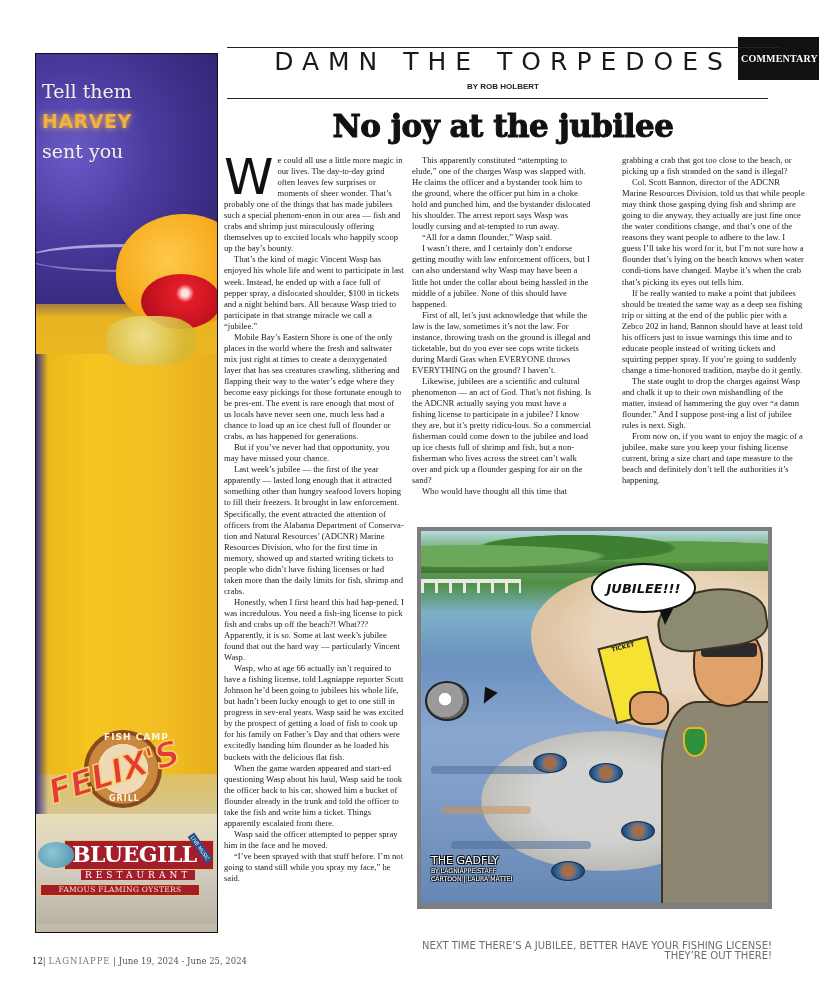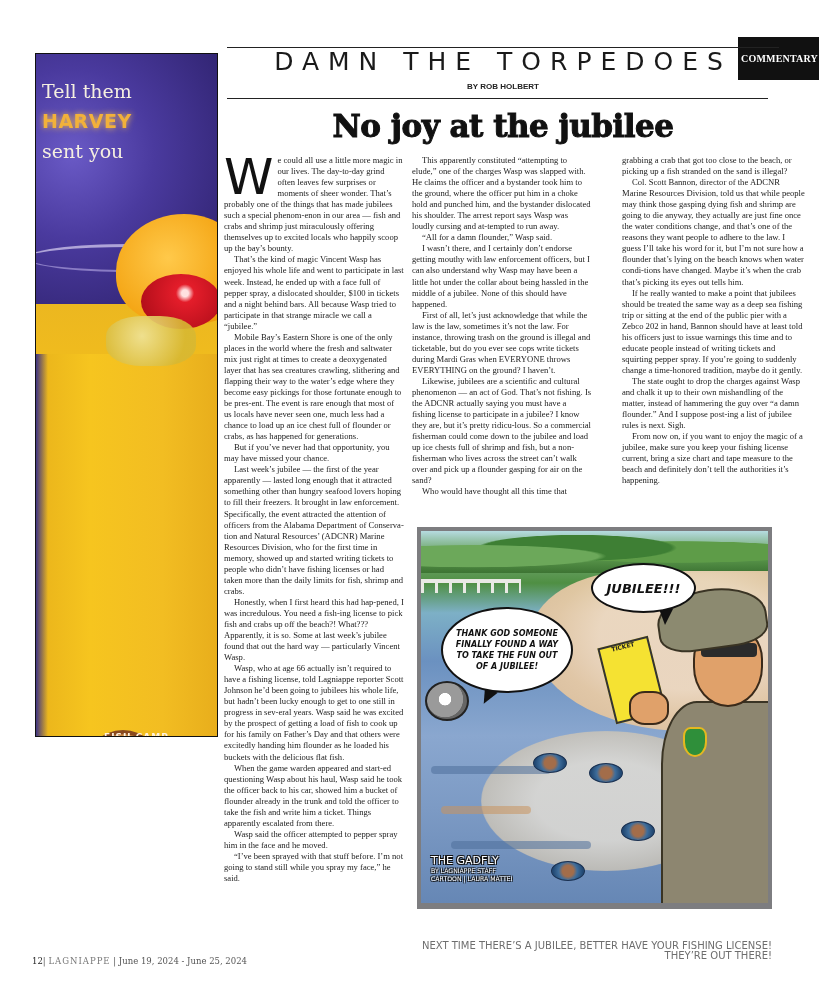--- a/index.html
+++ b/index.html
@@ -1,21 +1,21 @@
 <!DOCTYPE html>
 <html><head>
 <meta charset="utf-8">
 <style>
   * { box-sizing: border-box; margin: 0; padding: 0; }
   html, body { width: 819px; height: 1008px; background: #ffffff; overflow: hidden; }
   body { position: relative; font-family: "Liberation Serif", serif; color: #1a1a1a; }
 
   
   .ad {
-    position: absolute; left: 35px; top: 53px; width: 183px; height: 684px;
+    position: absolute; left: 35px; top: 53px; width: 183px; height: 880px;
     border: 1.5px solid #111; overflow: hidden;
     background: linear-gradient(180deg, #4a3a9a 0%, #3d2f88 18%, #2f2470 26%, #e9b422 30%, #f2be1c 50%, #edb820 75%, #d6c48a 86%, #d9d4c2 92%, #bfb8a8 100%);
   }
   .ad-top { position: absolute; left: 0; top: 0; width: 100%; height: 250px;
     background: radial-gradient(ellipse at 20% 40%, #6a5ac6 0%, #4a3a9e 40%, #2a1e66 100%); }
   .ad-tag { position: absolute; left: 6px; top: 22px; font-family: "DejaVu Serif", serif; color: #f5efe0; font-size: 19px; line-height: 30px; }
   .ad-tag .harvey { font-family: "DejaVu Sans", sans-serif; font-weight: bold; color: #f2b13a; text-shadow: 0 0 6px #f5c24a; letter-spacing: 0.5px; }
   .glass-rim { position: absolute; left: -10px; top: 190px; width: 210px; height: 28px; border-radius: 50%;
     border-top: 3px solid #c9c0e8; border-bottom: 2px solid #9c8fd2; opacity: .8; }
   .orange { position: absolute; left: 80px; top: 160px; width: 130px; height: 110px; border-radius: 55% 50% 40% 45%;
@@ -207,23 +207,20 @@
     <div class="warden-hat"></div>
     <div class="tickets"></div>
     <div class="tickets-label">TICKET</div>
     <div class="hand"></div>
 
     <div class="tail tail-jubilee"></div>
     <div class="bubble bubble-jubilee">
       <span>JUBILEE!!!</span>
     </div>
     <div class="tail tail-fly"></div>
-    <div class="bubble bubble-fly">
-      <span>THANK GOD SOMEONE FINALLY FOUND A WAY TO TAKE THE FUN OUT OF A JUBILEE!</span>
-    </div>
 
     <div class="credit">
       <div class="credit-title">THE GADFLY</div>
       <div class="credit-line">BY LAGNIAPPE STAFF</div>
       <div class="credit-line">CARTOON | LAURA MATTEI</div>
     </div>
   </div>
 </div>
 <div class="caption">
   <div>NEXT TIME THERE’S A JUBILEE, BETTER HAVE YOUR FISHING LICENSE!</div>

